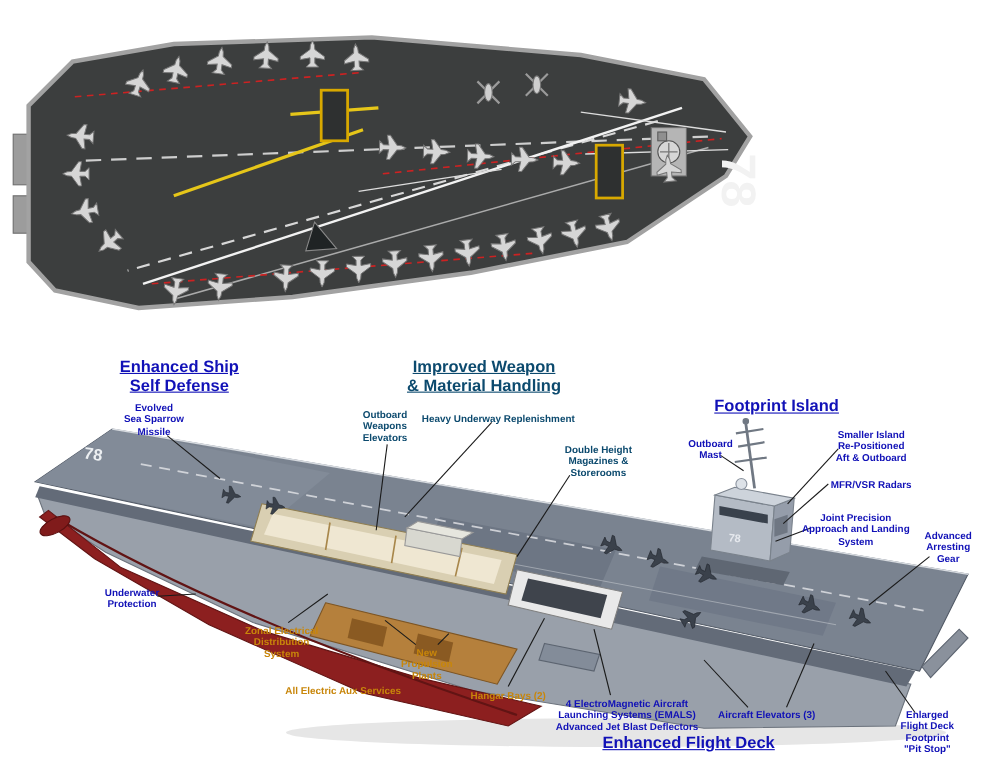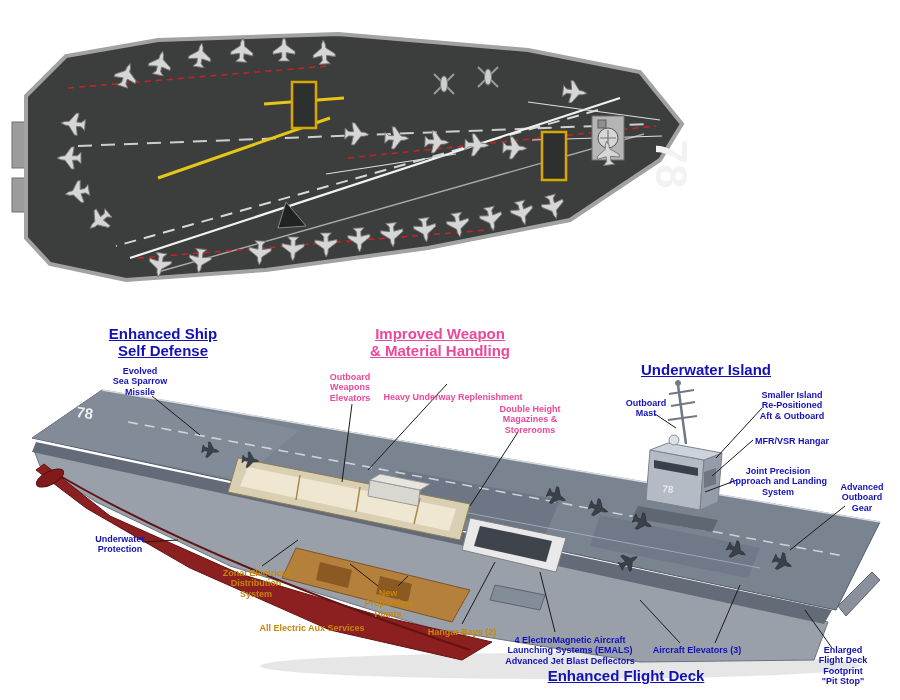--- a/index.html
+++ b/index.html
@@ -4,21 +4,21 @@
 <style>
   html,body{margin:0;padding:0;background:#ffffff;width:900px;height:700px;overflow:hidden;}
   .stage{position:relative;width:900px;height:700px;font-family:"Liberation Sans",sans-serif;}
   .topview{position:absolute;left:8px;top:6px;width:684px;height:302px;}
   .bottomview{position:absolute;left:0;top:310px;width:900px;height:390px;}
   .bottomview svg.art{position:absolute;left:0;top:0;z-index:1;}
   .callout{position:absolute;transform:translateX(-50%);text-align:center;font-weight:bold;
            font-size:9px;line-height:1.15;white-space:pre-line;z-index:5;}
   .heading{font-size:15px;line-height:1.12;text-decoration:underline;text-align:center;}
   .blue{color:#1111b7;}
-  .green{color:#ec4899;}
+  .green{color:#0c4a6e;}
   .orange{color:#c8860a;}
   svg{display:block;}
   svg text{font-family:"Liberation Sans",sans-serif;}
 </style>
 </head>
 <body>
 
 <div class="stage">
 
   <div class="topview">
@@ -195,44 +195,44 @@
         <line x1="680" y1="333" x2="640" y2="290"></line>
         <line x1="715" y1="333" x2="740" y2="275"></line>
         <line x1="832" y1="338" x2="805" y2="300"></line>
       </g>
     </svg>
 
     <div class="callout heading blue" style="left:163px;top:16px">Enhanced Ship
 Self Defense</div>
     <div class="callout heading green" style="left:440px;top:16px">Improved Weapon
 &amp; Material Handling</div>
-    <div class="callout heading blue" style="left:706px;top:52px">Underwater Island</div>
+    <div class="callout heading blue" style="left:706px;top:52px">Footprint Island</div>
     <div class="callout heading blue" style="left:626px;top:358px">Enhanced Flight Deck</div>
 
     <div class="callout blue" style="left:140px;top:56px">Evolved
 Sea Sparrow
 Missile</div>
     <div class="callout green" style="left:350px;top:62px">Outboard
 Weapons
 Elevators</div>
-    <div class="callout green" style="left:453px;top:82px">Heavy Underway Replenishment</div>
-    <div class="callout green" style="left:530px;top:94px">Double Height
+    <div class="callout green" style="left:453px;top:66px">Heavy Underway Replenishment</div>
+    <div class="callout green" style="left:544px;top:94px">Double Height
 Magazines &amp;
 Storerooms</div>
     <div class="callout blue" style="left:646px;top:88px">Outboard
 Mast</div>
     <div class="callout blue" style="left:792px;top:80px">Smaller Island
 Re-Positioned
 Aft &amp; Outboard</div>
-    <div class="callout blue" style="left:792px;top:126px">MFR/VSR Hangar</div>
+    <div class="callout blue" style="left:792px;top:126px">MFR/VSR Radars</div>
     <div class="callout blue" style="left:778px;top:156px">Joint Precision
 Approach and Landing
 System</div>
     <div class="callout blue" style="left:862px;top:172px">Advanced
-Outboard
+Arresting
 Gear</div>
     <div class="callout blue" style="left:120px;top:224px">Underwater
 Protection</div>
     <div class="callout orange" style="left:256px;top:258px">Zonal Electrical
 Distribution
 System</div>
     <div class="callout orange" style="left:388px;top:278px">New
 Propulsion
 Plants</div>
     <div class="callout orange" style="left:312px;top:313px">All Electric Aux Services</div>

